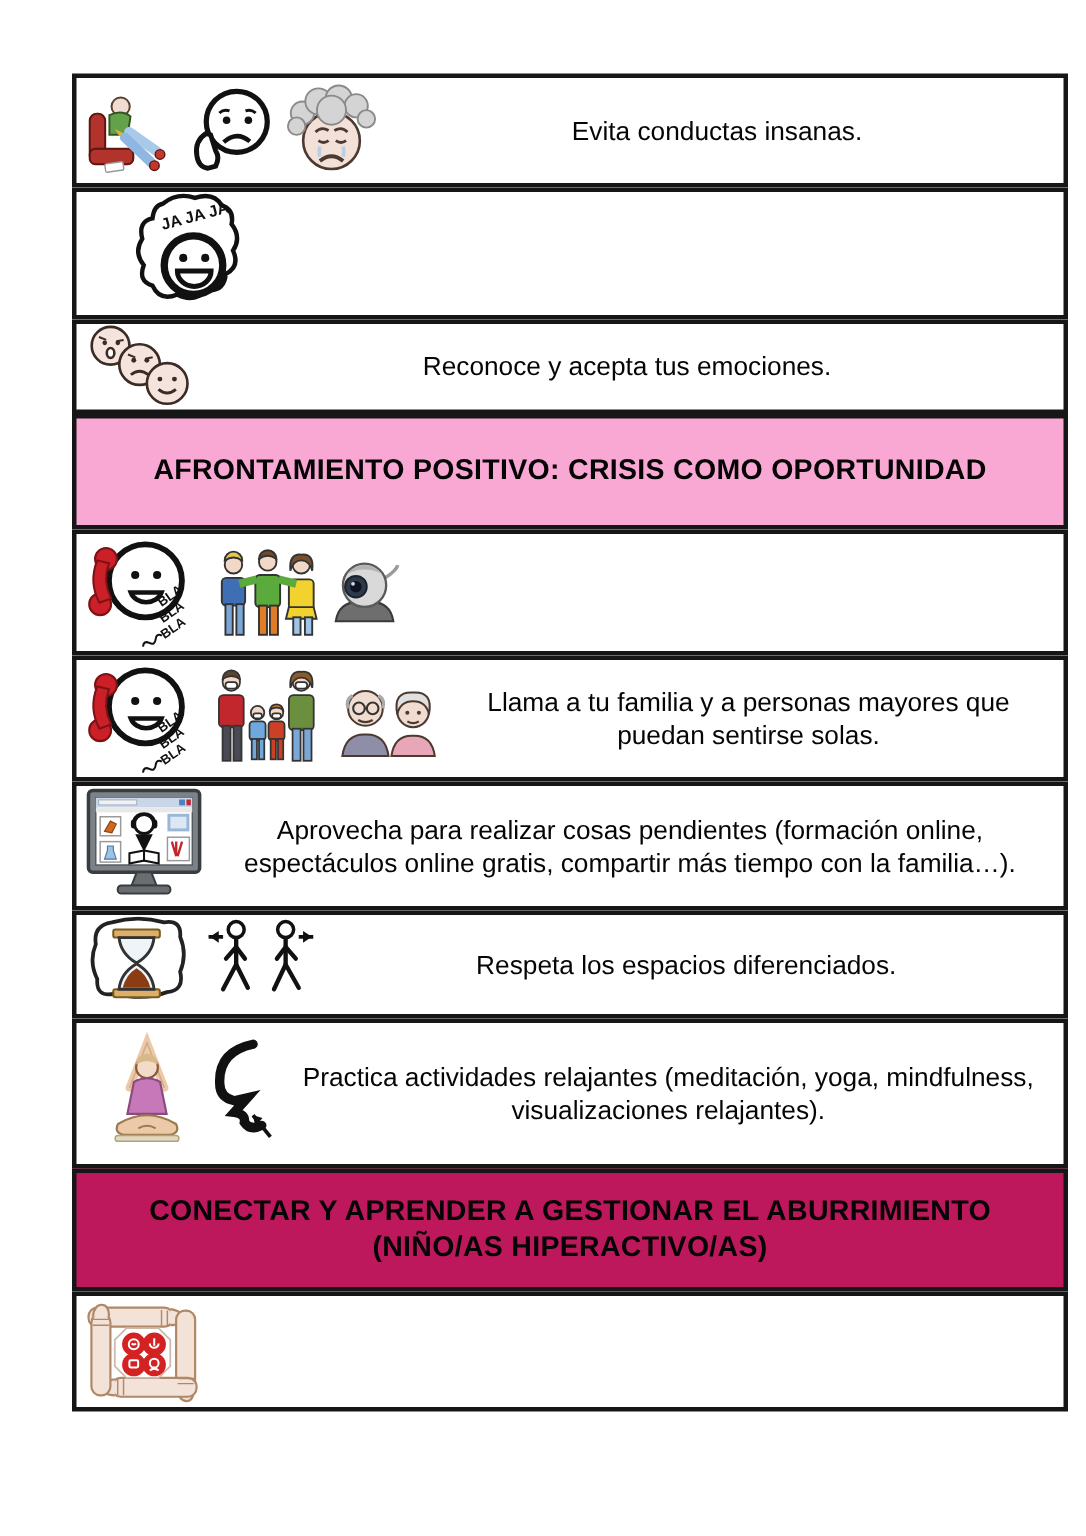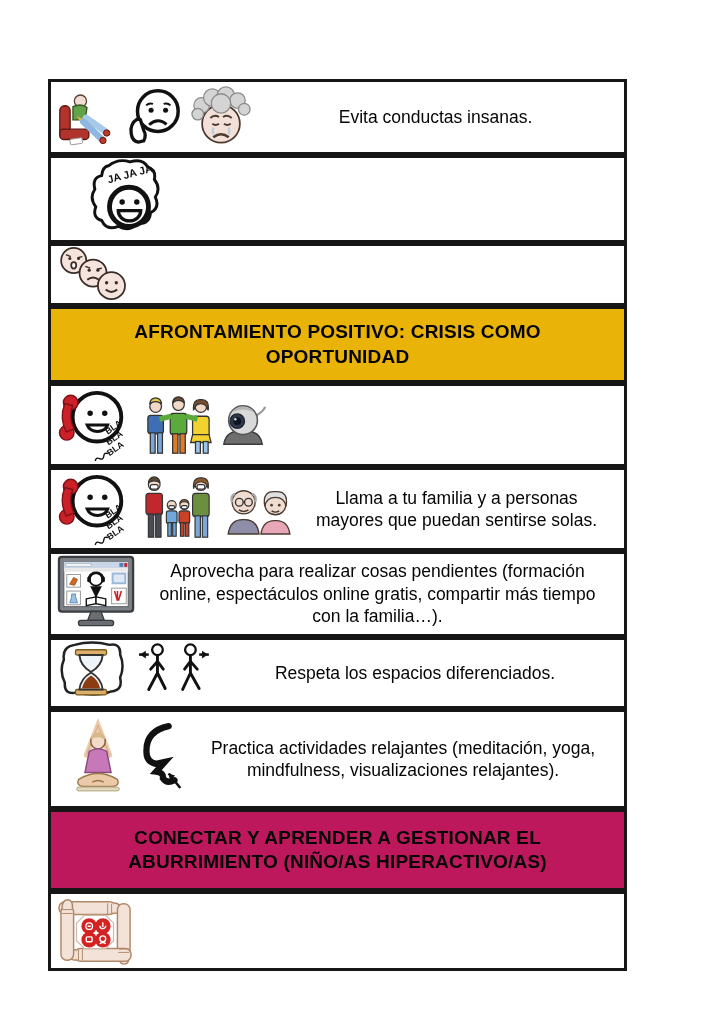--- a/index.html
+++ b/index.html
@@ -1,39 +1,39 @@
 <!DOCTYPE html>
 <html><head>
 <meta charset="utf-8">
 <style>
   html,body{margin:0;padding:0;}
   body{
     width:724px;height:1024px;background:#ffffff;position:relative;
     font-family:"Liberation Sans", sans-serif;color:#000;
   }
-  .table{position:absolute;left:48px;top:79px;width:579px;}
+  .table{position:absolute;left:48px;top:49px;width:664px;}
   .row{
     box-sizing:border-box;border:3px solid #161616;background:#fff;
     display:flex;align-items:center;padding:2px 6px;
   }
   .row + .row{margin-top:0px;}
   .icons{display:flex;align-items:center;gap:5px;flex-shrink:0;}
   .icons.indent{padding-left:28px;}
   .icons.indent-sm{padding-left:12px;}
   .txt{
     flex:1;text-align:center;font-size:17.5px;line-height:1.28;
     padding:0 8px;color:#050505;
   }
   .right-icons{display:flex;align-items:center;flex-shrink:0;margin-right:14px;}
   .hdr{
     justify-content:center;text-align:center;font-weight:bold;
     font-size:19px;line-height:1.35;padding:6px 12px;letter-spacing:.2px;
   }
   .hdr .txt{font-weight:bold;font-size:19px;}
-  .hdr-green{background:#eab308;}
+  .hdr-green{background:#f9a8d4;}
   .hdr-purple{background:#be185d;}
   svg{display:block;}
   svg text{font-family:"Liberation Sans", sans-serif;}
 </style>
 </head>
 <body>
 
 <div class="table">
 
   <div class="row" style="height:76px">
@@ -119,20 +119,21 @@
             <path d="M29,22 l5,2 M46,24 l-5,1" stroke-width="1.4" fill="none"></path>
             <path d="M31,36 q6,-5 12,0" fill="none" stroke-width="2"></path>
             <circle cx="56" cy="42" r="14" fill="#f5e3dd"></circle>
             <circle cx="51" cy="39" r="1.7" fill="#3a2c24" stroke="none"></circle>
             <circle cx="61" cy="39" r="1.7" fill="#3a2c24" stroke="none"></circle>
             <path d="M50,46 q6,5 12,0" fill="none" stroke-width="2"></path>
           </g>
         </svg>
       </span>
     </div>
+    <div class="txt">Reconoce y acepta tus emociones.</div>
   </div>
 
   <div class="row hdr hdr-green" style="height:77px">
     <div class="txt">AFRONTAMIENTO POSITIVO: CRISIS COMO OPORTUNIDAD</div>
   </div>
 
   <div class="row" style="height:84px">
     <div class="icons">
       <span>
         <svg width="76" height="74" viewBox="0 0 78 76">

